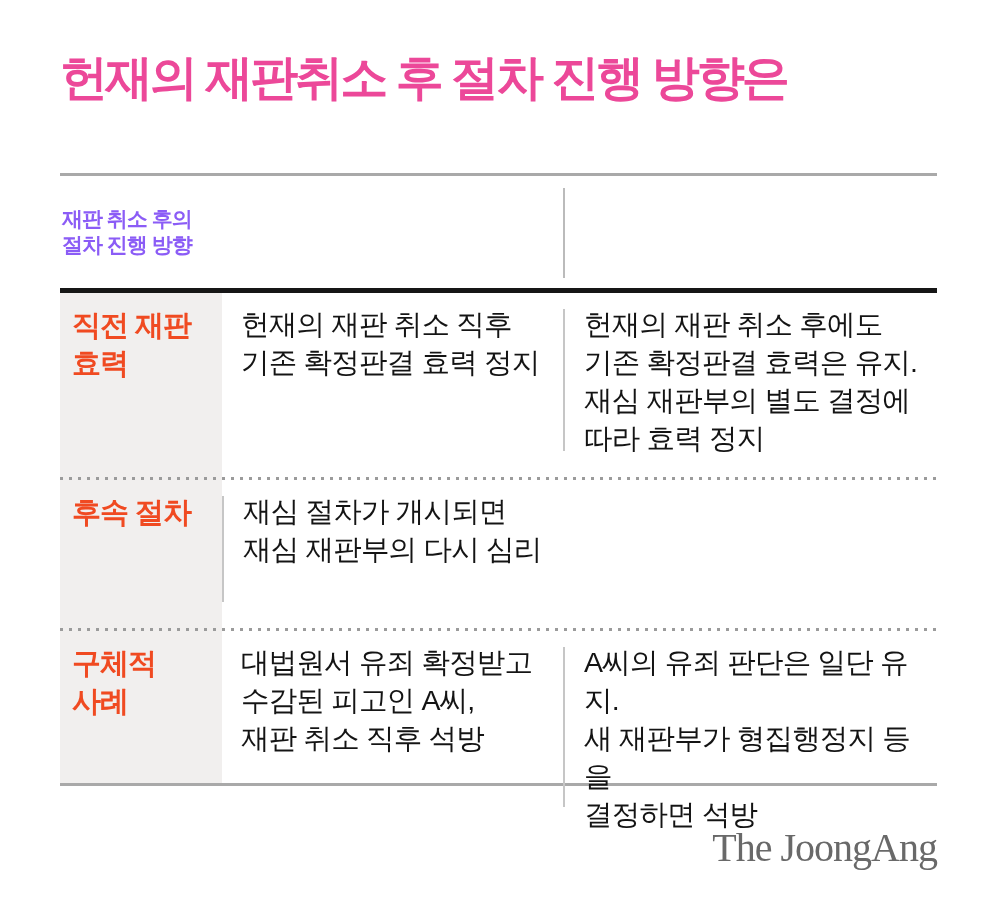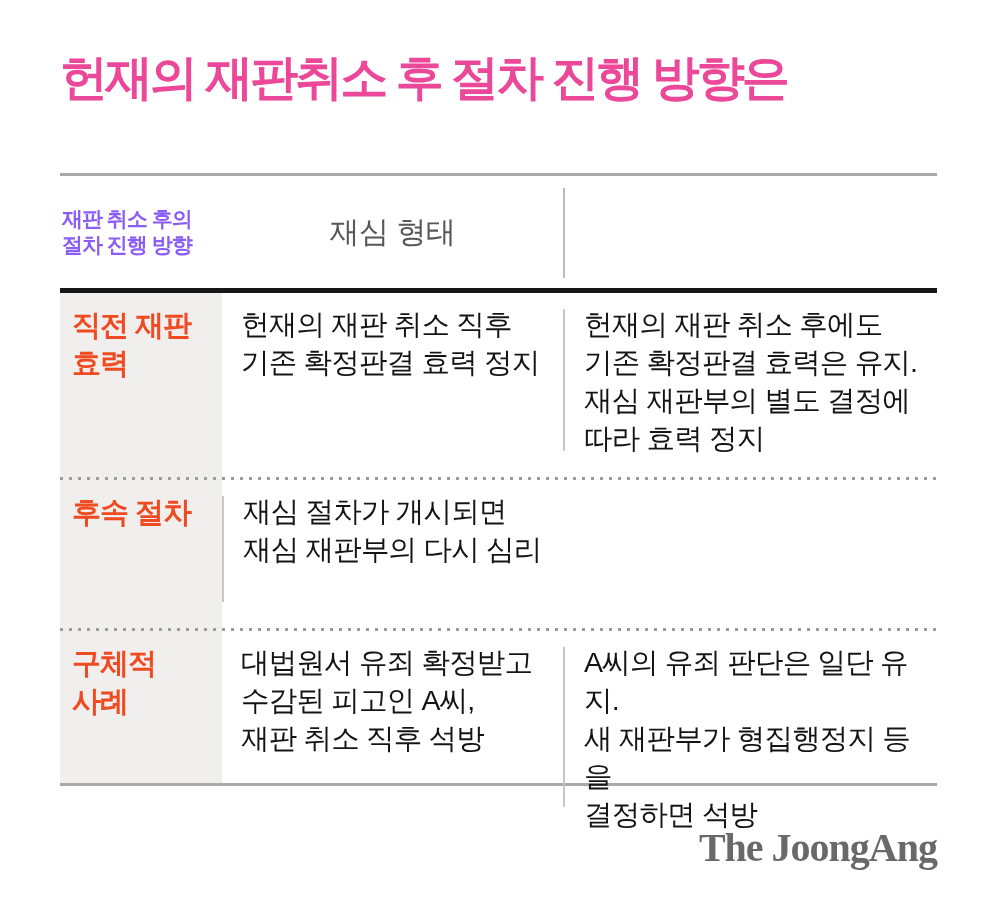--- a/index.html
+++ b/index.html
@@ -50,39 +50,38 @@
   .cell{
     font-size:28.5px;color:#141414;line-height:1.33;letter-spacing:-0.8px;
     white-space:pre-line;padding:13px 0 0 19px;
   }
   .cell.right{position:relative;padding-left:21px;}
   .cell.right::before{
     content:"";position:absolute;left:0;top:16px;bottom:26px;width:2px;background:#c6c6c6;
   }
   .logo{
     position:absolute;left:60px;top:824px;width:877px;text-align:right;
-    font-family:"Liberation Serif","DejaVu Serif",serif;font-weight:700;
+    font-family:"Liberation Serif","DejaVu Serif",serif;font-weight:400;
     font-size:40px;color:#696969;letter-spacing:-1px;
   }
 </style>
 </head>
 <body>
 
 <div class="canvas">
 
   <div class="title">헌재의 재판취소 후 절차 진행 방향은</div>
 
   <div class="table-wrap">
 
     <div class="rule-gray"></div>
 
     <div class="header-row">
       <div class="header-label">재판 취소 후의
 절차 진행 방향</div>
-      <div class="col-head">재심 형태</div>
       <div class="vline-header"></div>
     </div>
 
     <div class="rule-black"></div>
 
     <div class="tbody">
       <div class="label-bg"></div>
 
       <div class="row h1">
         <div class="row-label">직전 재판

